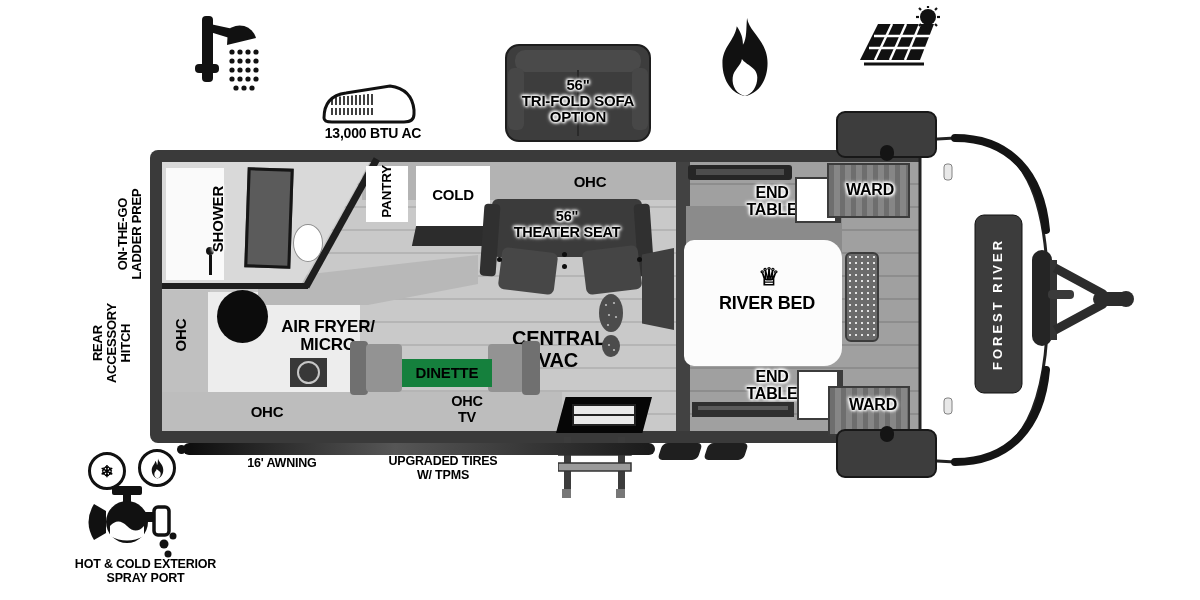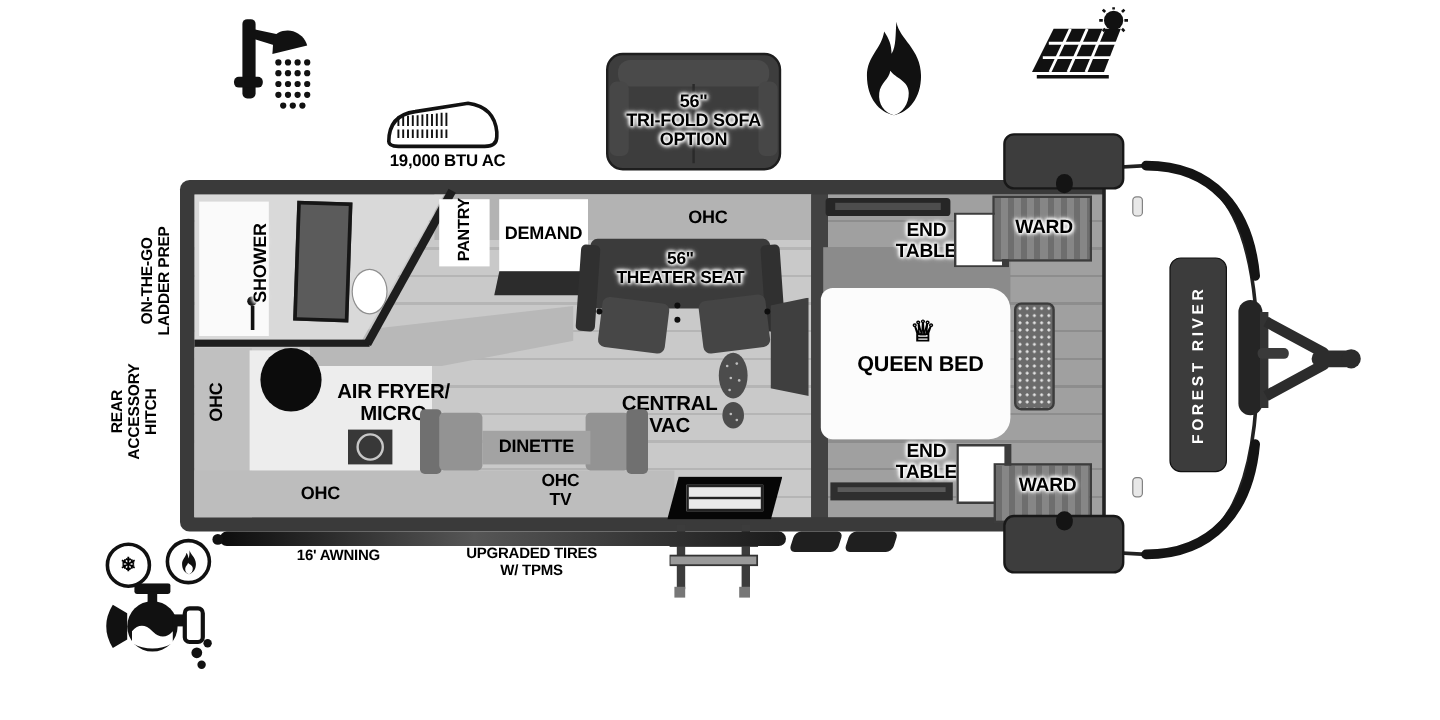--- a/index.html
+++ b/index.html
@@ -61,21 +61,21 @@
     </g>
   </svg>
 
   <svg class="abs" style="left:316px;top:80px" width="106" height="46" viewBox="0 0 106 46">
     <path d="M8,38 Q8,16 30,13 L74,6 Q96,9 98,30 L98,34 Q98,42 88,42 L16,42 Q8,42 8,38 Z" fill="#fff" stroke="#111" stroke-width="3"></path>
     <g stroke="#111" stroke-width="1.6">
       <path d="M16,17 V25 M20,17 V25 M24,16.5 V25 M28,16 V25 M32,16 V25 M36,15.5 V25 M40,15 V25 M44,15 V25 M48,14.5 V25 M52,14 V25 M56,14 V25"></path>
       <path d="M16,28 V35 M20,28 V35 M24,28 V35 M28,28 V35 M32,28 V35 M36,28 V35 M40,28 V35 M44,28 V35 M48,28 V35 M52,28 V35 M56,28 V35"></path>
     </g>
   </svg>
-  <div class="lbl" style="left:308px;top:126px;width:130px;font-size:14px">19,000 BTU AC</div>
+  <div class="lbl" style="left:308px;top:126px;width:130px;font-size:14px">13,000 BTU AC</div>
 
   <div class="abs" style="left:505px;top:44px;width:146px;height:98px">
     <div class="abs" style="left:0;top:0;width:146px;height:98px;background:#3d3d3d;border:2px solid #1e1e1e;border-radius:14px;box-sizing:border-box"></div>
     <div class="abs" style="left:10px;top:6px;width:126px;height:22px;background:#4a4a4a;border-radius:10px"></div>
     <div class="abs" style="left:3px;top:24px;width:16px;height:62px;background:#474747;border-radius:6px"></div>
     <div class="abs" style="left:127px;top:24px;width:16px;height:62px;background:#474747;border-radius:6px"></div>
     <div class="abs" style="left:72px;top:26px;width:2px;height:66px;background:#2a2a2a"></div>
     <div class="lbl glow" style="left:3px;top:33px;width:140px;font-size:15px">56"
 TRI-FOLD SOFA
 OPTION</div>
@@ -132,21 +132,21 @@
   <div class="abs" style="left:206px;top:247px;width:8px;height:8px;background:#111;border-radius:50%"></div>
   <div class="abs" style="left:209px;top:255px;width:3px;height:20px;background:#111"></div>
   <div class="abs" style="left:162px;top:283px;width:146px;height:6px;background:#1e1e1e"></div>
   <div class="abs" style="left:303px;top:285px;width:146px;height:7px;background:#1e1e1e;transform-origin:0 0;transform:rotate(-61deg)"></div>
   <div class="lbl rot glow" style="left:176px;top:211px;width:84px;font-size:15px">SHOWER</div>
 
   <div class="abs" style="left:366px;top:166px;width:42px;height:56px;background:#fff">
     <div class="lbl rot" style="left:-15px;top:18px;width:72px;font-size:13.5px">PANTRY</div>
   </div>
   <div class="abs" style="left:416px;top:166px;width:74px;height:60px;background:#fff">
-    <div class="lbl" style="left:0;top:21px;width:74px;font-size:15px">DEMAND</div>
+    <div class="lbl" style="left:0;top:21px;width:74px;font-size:15px">COLD</div>
   </div>
   <div class="abs" style="left:414px;top:226px;width:80px;height:20px;background:#2c2c2c;transform:skewX(-12deg)"></div>
   <div class="lbl" style="left:555px;top:174px;width:70px;font-size:15px">OHC</div>
 
   <div class="abs" style="left:492px;top:199px;width:150px;height:58px;background:#3b3b3b;border-radius:6px"></div>
   <div class="abs" style="left:482px;top:204px;width:16px;height:72px;background:#303030;border-radius:4px;transform:rotate(4deg)"></div>
   <div class="abs" style="left:636px;top:204px;width:16px;height:72px;background:#303030;border-radius:4px;transform:rotate(-4deg)"></div>
   <div class="abs" style="left:500px;top:250px;width:56px;height:42px;background:#474747;border-radius:6px;transform:rotate(7deg)"></div>
   <div class="abs" style="left:584px;top:248px;width:56px;height:44px;background:#454545;border-radius:6px;transform:rotate(-7deg)"></div>
   <div class="abs" style="left:562px;top:252px;width:5px;height:5px;background:#0e0e0e;border-radius:50%"></div>
@@ -159,41 +159,41 @@
 
   <div class="abs" style="left:217px;top:290px;width:51px;height:53px;background:#0c0c0c;border-radius:50%"></div>
   <div class="abs" style="left:290px;top:358px;width:37px;height:29px;background:#383838;display:flex;align-items:center;justify-content:center">
     <div style="width:19px;height:19px;border:2px solid #c7c7c7;border-radius:50%"></div>
   </div>
   <div class="lbl rot" style="left:147px;top:327px;width:68px;font-size:15px">OHC</div>
   <div class="lbl" style="left:278px;top:318px;width:100px;font-size:17px">AIR FRYER/
 MICRO</div>
   <div class="lbl" style="left:237px;top:404px;width:60px;font-size:15px">OHC</div>
 
-  <div class="lbl" style="left:512px;top:328px;width:92px;font-size:17px">CENTRAL
+  <div class="lbl" style="left:512px;top:328px;width:92px;font-size:20px">CENTRAL
 VAC</div>
   <svg class="abs" style="left:594px;top:293px" width="34" height="66" viewBox="0 0 34 66">
     <ellipse cx="17" cy="20" rx="12" ry="19" fill="#4c4c4c"></ellipse>
     <ellipse cx="17" cy="53" rx="9" ry="11" fill="#4c4c4c"></ellipse>
     <g fill="#bdbdbd">
         <circle cx="12" cy="12" r="1.1"></circle>
         <circle cx="20" cy="10" r="1.1"></circle>
         <circle cx="15" cy="22" r="1.1"></circle>
         <circle cx="22" cy="24" r="1.1"></circle>
         <circle cx="14" cy="32" r="1.1"></circle>
         <circle cx="15" cy="52" r="1.1"></circle>
         <circle cx="20" cy="57" r="1.1"></circle>
       </g>
   </svg>
 
   <div class="abs" style="left:350px;top:341px;width:18px;height:54px;background:#707070;border-radius:4px"></div>
   <div class="abs" style="left:366px;top:344px;width:36px;height:48px;background:#939393;border-radius:4px"></div>
   <div class="abs" style="left:488px;top:344px;width:36px;height:48px;background:#939393;border-radius:4px"></div>
   <div class="abs" style="left:522px;top:341px;width:18px;height:54px;background:#707070;border-radius:4px"></div>
-  <div class="abs" style="left:402px;top:359px;width:90px;height:28px;background:#a3a3a3">
+  <div class="abs" style="left:402px;top:359px;width:90px;height:28px;background:#15803d">
     <div class="lbl" style="left:0;top:6px;width:90px;font-size:15px">DINETTE</div>
   </div>
   <div class="lbl" style="left:438px;top:394px;width:58px;font-size:14.5px">OHC
 TV</div>
 
   <div class="abs" style="left:556px;top:397px;width:96px;height:36px;background:#060606;clip-path:polygon(10% 0,100% 0,90% 100%,0 100%)"></div>
   <div class="abs" style="left:572px;top:404px;width:64px;height:22px;background:#e9e9e9;border:2px solid #222;box-sizing:border-box">
     <div style="margin-top:8px;border-top:2px solid #222"></div>
   </div>
   <svg class="abs" style="left:558px;top:437px" width="74" height="62" viewBox="0 0 74 62">
@@ -212,21 +212,21 @@
   <div class="abs" style="left:690px;top:262px;width:8px;height:14px;background:#2b2b2b"></div>
   <div class="abs" style="left:690px;top:350px;width:8px;height:14px;background:#2b2b2b"></div>
 
   <div class="abs" style="left:688px;top:165px;width:104px;height:15px;background:#262626;border-radius:3px">
     <div style="margin:4px 8px;height:6px;background:#4d4d4d"></div>
   </div>
   <div class="abs" style="left:686px;top:206px;width:156px;height:52px;background:#8b8b8b"></div>
   <div class="abs" style="left:684px;top:240px;width:158px;height:126px;background:#fcfcfc;border-radius:10px 18px 18px 10px"></div>
   <div class="abs dots" style="left:845px;top:252px;width:34px;height:90px;border:2px solid #3c3c3c;border-radius:6px;box-sizing:border-box"></div>
   <div class="lbl" style="left:754px;top:265px;width:30px;font-size:24px;line-height:1">♕</div>
-  <div class="lbl" style="left:697px;top:294px;width:140px;font-size:18px">QUEEN BED</div>
+  <div class="lbl" style="left:697px;top:294px;width:140px;font-size:18px">RIVER BED</div>
 
   <div class="lbl glow" style="left:730px;top:184px;width:84px;font-size:16px">END
 TABLE</div>
   <div class="abs whitebox" style="left:795px;top:177px;width:38px;height:42px;border-right-width:6px"></div>
   <div class="abs wood" style="left:827px;top:163px;width:83px;height:55px;border:2px solid #3c3c3c;box-sizing:border-box"></div>
   <div class="lbl glow" style="left:835px;top:181px;width:70px;font-size:16px">WARD</div>
 
   <div class="lbl glow" style="left:730px;top:368px;width:84px;font-size:16px">END
 TABLE</div>
   <div class="abs whitebox" style="left:797px;top:370px;width:38px;height:46px;border-right-width:6px"></div>
@@ -279,14 +279,16 @@
     <rect x="43" y="7" width="8" height="12" fill="#111"></rect>
     <circle cx="47" cy="36" r="21" fill="#111"></circle>
     <path d="M30,40 Q38,31 47,40 Q56,49 64,40 L64,50 Q47,59 30,50 Z" fill="#fff"></path>
     <path d="M14,18 Q3,36 14,54 L26,47 L26,25 Z" fill="#111"></path>
     <rect x="64" y="26" width="14" height="10" fill="#111"></rect>
     <rect x="74" y="21" width="15" height="28" rx="4" fill="#fff" stroke="#111" stroke-width="3.5"></rect>
     <circle cx="84" cy="58" r="4.5" fill="#111"></circle>
     <circle cx="93" cy="50" r="3.5" fill="#111"></circle>
     <circle cx="88" cy="68" r="3.5" fill="#111"></circle>
   </svg>
+  <div class="lbl" style="left:58px;top:558px;width:175px;font-size:12.5px">HOT &amp; COLD EXTERIOR
+SPRAY PORT</div>
 
 </div>
 
 </body></html>

